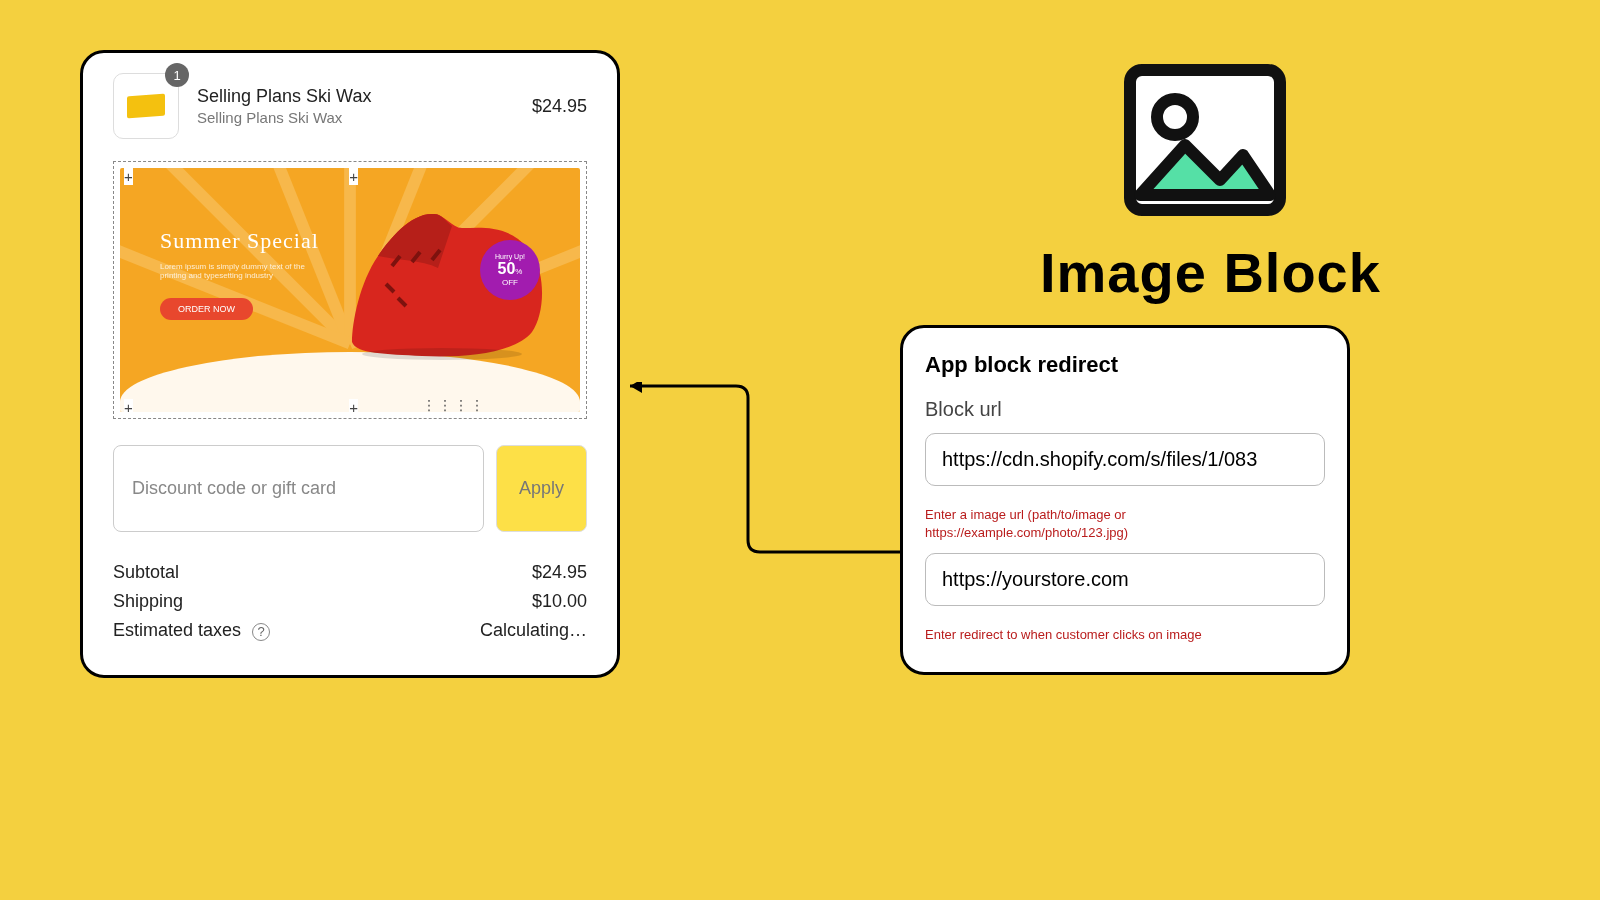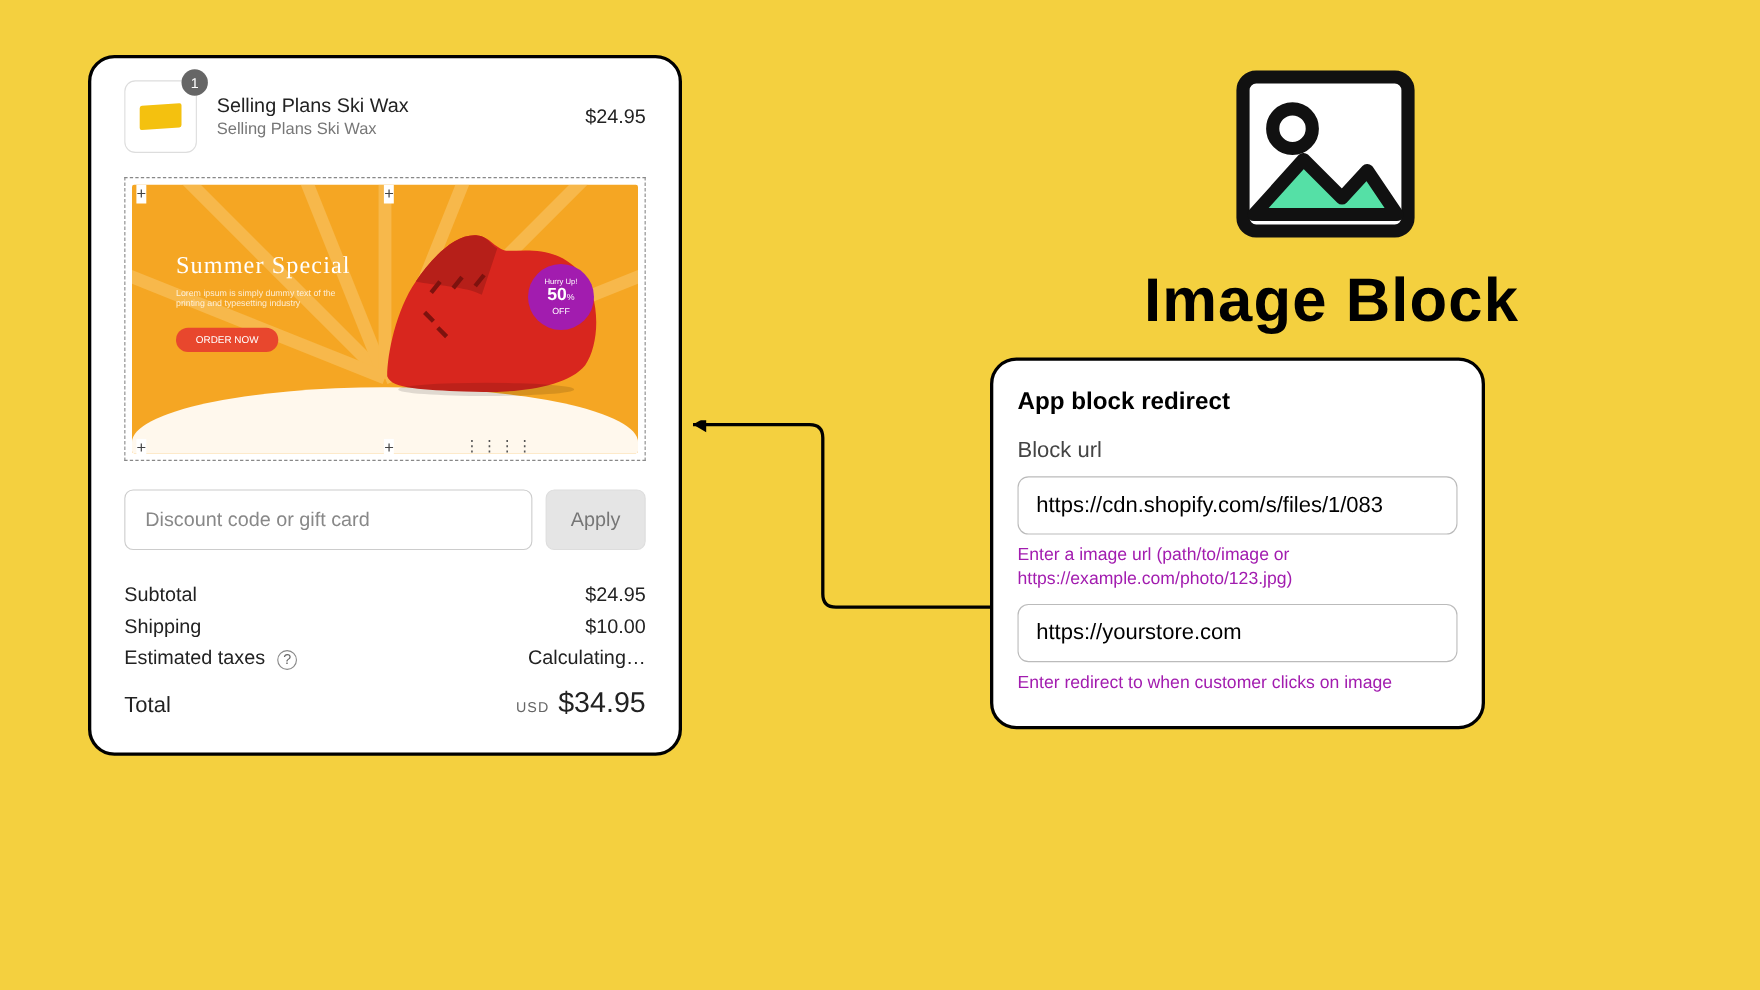--- a/index.html
+++ b/index.html
@@ -31,42 +31,42 @@
     .shoe { position:absolute; right:28px; top:36px; width:210px; height:160px; }
     .tag { position:absolute; right:40px; top:72px; width:60px; height:60px; border-radius:50%; background:#a21caf; color:#fff; font-size:9px; display:flex; flex-direction:column; align-items:center; justify-content:center; }
     .tag .pct { font-size:16px; font-weight:700; }
     .cloud { position:absolute; left:0; right:0; bottom:0; height:60px; background:#fff; border-radius:60% 60% 0 0 / 100% 100% 0 0; opacity:.92; }
     .handle { position:absolute; background:#fff; }
     .handle-plus { color:#444; font-size:15px; }
     .dot-grid { color:#555; font-size:14px; letter-spacing:2px; }
 
     
     .discount-row { display:flex; gap:12px; margin-top:26px; }
-    .discount-input { flex:1; border:1px solid #ccc; border-radius:8px; padding:16px 18px; font-size:18px; color:#222; }
+    .discount-input { flex:1; border:1px solid #ccc; border-radius:8px; padding:32px 18px; font-size:18px; color:#222; }
     .discount-input::placeholder { color:#888; }
-    .apply-btn { background:#e5e5e5; color:#777; border:1px solid #ddd; border-radius:8px; padding:0 22px; font-size:18px; cursor:pointer; }
+    .apply-btn { background:#fde047; color:#777; border:1px solid #ddd; border-radius:8px; padding:0 22px; font-size:18px; cursor:pointer; }
 
     .totals { margin-top:26px; font-size:18px; color:#222; }
     .tot-row { display:flex; justify-content:space-between; padding:4px 0; }
     .help { display:inline-flex; align-items:center; justify-content:center; width:18px; height:18px; font-size:13px; border:1px solid #888; border-radius:50%; margin-left:6px; color:#666; }
     .grand { margin-top:10px; display:flex; justify-content:space-between; align-items:baseline; }
     .grand-left { font-size:20px; }
     .grand-right { font-size:26px; }
     .ccy { font-size:13px; color:#666; letter-spacing:1px; margin-right:8px; }
 
     
     .img-icon { position:absolute; left:1115px; top:55px; }
     .img-title { position:absolute; left:1040px; top:240px; font-size:56px; font-weight:800; letter-spacing:1px; }
 
     
     .settings-panel { position:absolute; left:900px; top:325px; width:450px; background:#fff; border:3px solid #000; border-radius:24px; padding:24px 22px 28px 22px; }
     .settings-title { font-size:22px; font-weight:700; }
     .label { font-size:20px; color:#444; margin-top:20px; }
     .field { width:100%; border:1px solid #bbb; border-radius:10px; padding:14px 16px; font-size:20px; margin-top:12px; }
-    .help-text { font-size:16px; color:#a21caf; margin-top:8px; line-height:1.35; }
+    .help-text { font-size:13px; color:#b91c1c; margin-top:20px; line-height:1.35; }
 
     
     .connector { position:absolute; left:620px; top:382px; pointer-events:none; }
   </style>
 </head>
 <body>
 
 <div class="checkout-panel">
   <div class="cart-row">
     <div class="thumb-wrap">
@@ -134,26 +134,20 @@
       <span>Shipping</span>
       <span>$10.00</span>
     </div>
     <div class="tot-row">
       <span>
         <span>Estimated taxes</span>
         <span class="help">?</span>
       </span>
       <span>Calculating…</span>
     </div>
-    <div class="grand">
-      <span class="grand-left">Total</span>
-      <span class="grand-right">
-        <span class="ccy">USD</span><span>$34.95</span>
-      </span>
-    </div>
   </div>
 </div>
 
 <svg class="img-icon" width="180" height="180" viewBox="0 0 180 180">
   <rect x="15" y="15" width="150" height="140" rx="12" fill="#fff" stroke="#111" stroke-width="12"></rect>
   <circle cx="60" cy="62" r="18" fill="none" stroke="#111" stroke-width="12"></circle>
   <path d="M25 140 L70 90 L105 125 L128 100 L155 140 Z" fill="#55e0a6" stroke="#111" stroke-width="12" stroke-linejoin="round"></path>
 </svg>
 <div class="img-title">Image Block</div>
 

